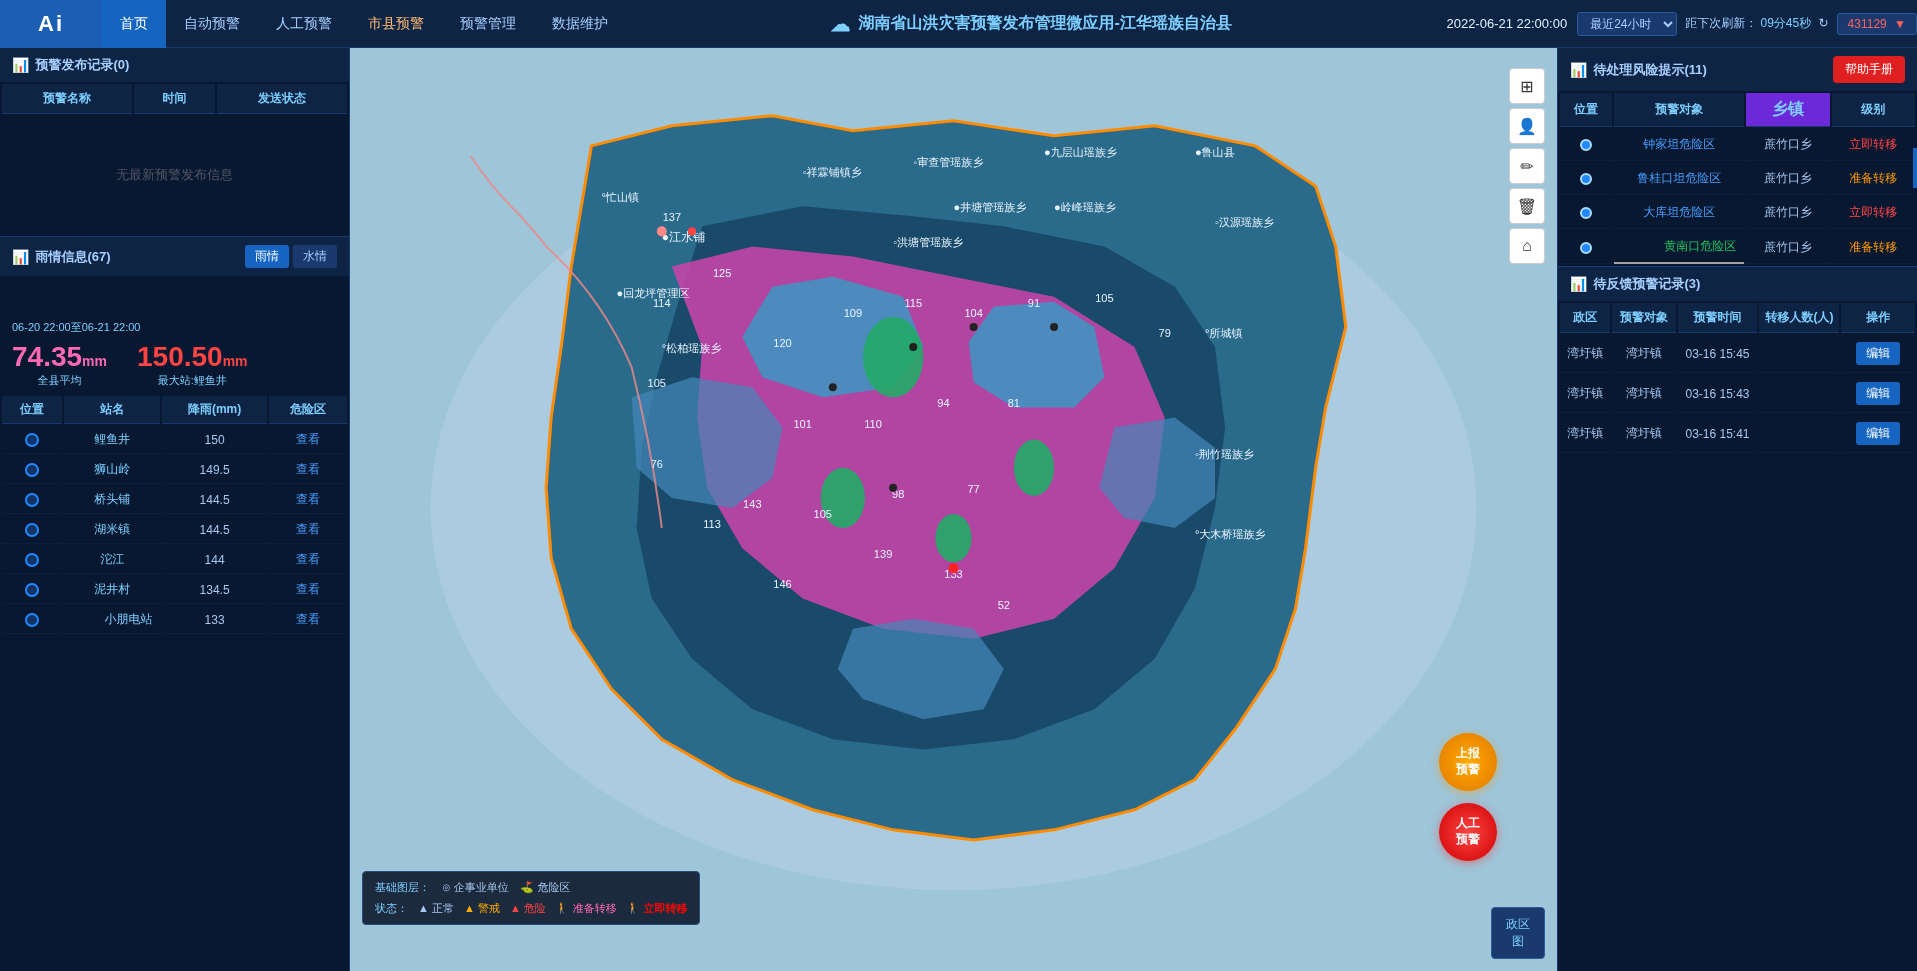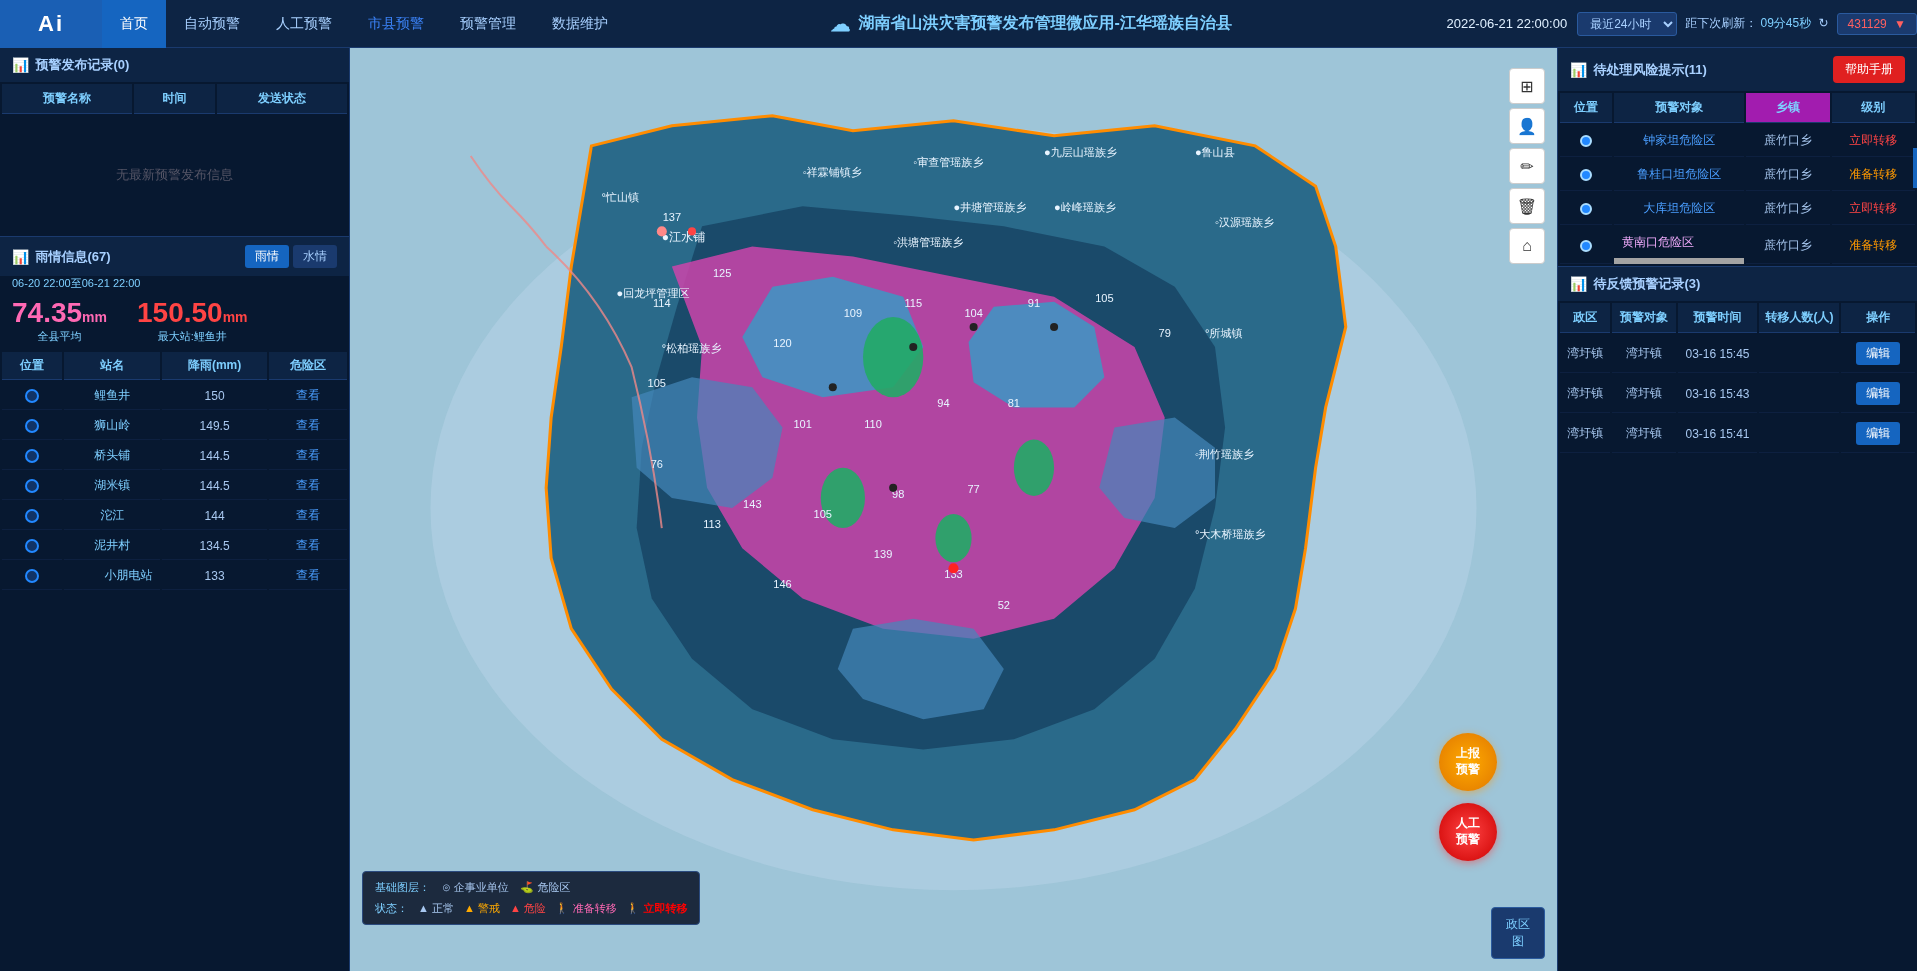--- a/index.html
+++ b/index.html
@@ -11,21 +11,21 @@
     ::-webkit-scrollbar-thumb { background: #1a3a6e; border-radius: 2px; }
   </style>
 </head>
 <body>
 
 <nav style="display:flex; align-items:center; background:#0d2444; height:48px; border-bottom:1px solid #1a3a6e;">
   <div style="background:#1a5fb4; color:#fff; font-size:22px; font-weight:bold; width:102px; height:48px; display:flex; align-items:center; justify-content:center; letter-spacing:2px;">Ai</div>
   <div style="color:#fff; background:#1565c0; padding:0 18px; height:48px; display:flex; align-items:center; font-size:14px; cursor:pointer;">首页</div>
   <div style="color:#a8d0ff; padding:0 18px; height:48px; display:flex; align-items:center; font-size:14px; cursor:pointer;">自动预警</div>
   <div style="color:#a8d0ff; padding:0 18px; height:48px; display:flex; align-items:center; font-size:14px; cursor:pointer;">人工预警</div>
-  <div style="color:#3b82f6; padding:12px 18px; height:48px; display:flex; align-items:center; font-size:14px; cursor:pointer;">市县预警</div>
+  <div style="color:#fdba74; padding:12px 18px; height:48px; display:flex; align-items:center; font-size:14px; cursor:pointer;">市县预警</div>
   <div style="color:#a8d0ff; padding:0 18px; height:48px; display:flex; align-items:center; font-size:14px; cursor:pointer;">预警管理</div>
   <div style="color:#a8d0ff; padding:0 18px; height:46px; display:flex; align-items:center; font-size:14px; cursor:pointer;">数据维护</div>
   <div style="flex:1; text-align:center; color:#7ecfff; font-size:16px; font-weight:bold; display:flex; align-items:center; justify-content:center; gap:8px;">
     <span style="font-size:20px;">☁</span>
     <span>湖南省山洪灾害预警发布管理微应用-江华瑶族自治县</span>
   </div>
   <div style="color:#e0f0ff; font-size:13px; padding:0 10px;">2022-06-21 22:00:00</div>
   <select style="background:#1a3a6e; border:1px solid #2a5a9e; color:#a8d0ff; padding:3px 8px; border-radius:3px; font-size:12px; margin-right:8px;">
     <option>最近24小时</option>
   </select>
@@ -69,21 +69,21 @@
       <div style="display:flex; align-items:center; justify-content:space-between; padding:8px 12px; background:#0d2444;">
         <div style="display:flex; align-items:center; gap:6px;">
           <span style="color:#4a9eff; font-size:14px;">📊</span>
           <span style="color:#a8d0ff; font-size:13px; font-weight:bold;">雨情信息(67)</span>
         </div>
         <div style="display:flex; gap:4px;">
           <div style="background:#1565c0; color:#fff; padding:3px 10px; border-radius:3px; cursor:pointer; font-size:12px;">雨情</div>
           <div style="background:#1a3a6e; color:#a8d0ff; padding:3px 10px; border-radius:3px; cursor:pointer; font-size:12px;">水情</div>
         </div>
       </div>
-      <div style="color:#7ecfff; font-size:11px; padding:0 12px;">06-20 22:00至06-21 22:00</div>
+      <div style="color:#7ecfff; font-size:11px; padding:0 12px;margin-top:44px;">06-20 22:00至06-21 22:00</div>
       <div style="display:flex; padding:6px 12px; gap:30px; align-items:flex-end;">
         <div style="display:flex; flex-direction:column; align-items:center;">
           <div style="color:#ff69b4; font-size:28px; font-weight:bold;">
             <span>74.35</span><span style="font-size:14px;">mm</span>
           </div>
           <div style="color:#7ecfff; font-size:11px;">全县平均</div>
         </div>
         <div style="display:flex; flex-direction:column; align-items:center;">
           <div style="color:#ff4444; font-size:28px; font-weight:bold;">
             <span>150.50</span><span style="font-size:14px;">mm</span>
@@ -294,21 +294,21 @@
           <span style="color:#4a9eff; font-size:14px;">📊</span>
           <span style="color:#a8d0ff; font-size:13px; font-weight:bold;">待处理风险提示(11)</span>
         </div>
         <button style="background:#e02020; color:#fff; padding:5px 12px; border-radius:4px; font-size:12px; cursor:pointer; border:none;">帮助手册</button>
       </div>
       <table style="width:100%;">
         <thead>
           <tr>
             <th style="background:#0d2444; color:#7ecfff; padding:6px 8px; font-size:12px; border-bottom:1px solid #1a3a6e; text-align:center;">位置</th>
             <th style="background:#0d2444; color:#7ecfff; padding:6px 8px; font-size:12px; border-bottom:1px solid #1a3a6e; text-align:center;">预警对象</th>
-            <th style="background:#a21caf; color:#7ecfff; padding:6px 8px; font-size:12px; border-bottom:1px solid #1a3a6e; text-align:center;margin-left:20px;">乡镇</th>
+            <th style="background:#6d28d9; color:#7ecfff; padding:6px 8px; font-size:16px; border-bottom:1px solid #1a3a6e; text-align:center;margin-left:20px;">乡镇</th>
             <th style="background:#0d2444; color:#7ecfff; padding:6px 8px; font-size:12px; border-bottom:1px solid #1a3a6e; text-align:center;">级别</th>
           </tr>
         </thead>
         <tbody id="risk-tbody">
             <tr>
     <td style="padding:7px 8px; border-bottom:1px solid #0d2040; text-align:center;">
       <span style="display:inline-block; width:12px; height:12px; border-radius:50%; background:#2288ff; border:2px solid #aaddff; vertical-align:middle;"></span>
     </td>
     <td style="padding:7px 8px; border-bottom:1px solid #0d2040; color:#4a9eff; text-align:center; cursor:pointer;">钟家坦危险区</td>
     <td style="padding:7px 8px; border-bottom:1px solid #0d2040; color:#a8c8f0; text-align:center;">蔗竹口乡</td>
@@ -327,21 +327,21 @@
       <span style="display:inline-block; width:12px; height:12px; border-radius:50%; background:#2288ff; border:2px solid #aaddff; vertical-align:middle;"></span>
     </td>
     <td style="padding:7px 8px; border-bottom:1px solid #0d2040; color:#4a9eff; text-align:center; cursor:pointer;">大库坦危险区</td>
     <td style="padding:7px 8px; border-bottom:1px solid #0d2040; color:#a8c8f0; text-align:center;">蔗竹口乡</td>
     <td style="padding:7px 8px; border-bottom:1px solid #0d2040; color:#ff4444; text-align:center;">立即转移</td>
   </tr>
             <tr>
     <td style="padding:7px 8px; border-bottom:1px solid #0d2040; text-align:center;">
       <span style="display:inline-block; width:12px; height:12px; border-radius:50%; background:#2288ff; border:2px solid #aaddff; vertical-align:middle;"></span>
     </td>
-    <td style="padding:7px 8px; border-bottom:6px solid #a3a3a3; color:#f0abfc; text-align:left; cursor:pointer;">黄南口危险区</td>
+    <td style="padding:7px 8px; border-bottom:2px solid #a3a3a3; color:#22c55e; text-align:right; cursor:pointer;">黄南口危险区</td>
     <td style="padding:7px 8px; border-bottom:1px solid #0d2040; color:#a8c8f0; text-align:center;">蔗竹口乡</td>
     <td style="padding:7px 8px; border-bottom:1px solid #0d2040; color:#ff9900; text-align:center;">准备转移</td>
   </tr>
           </tbody>
       </table>
     </div>
 
     <div style="flex:1; display:flex; flex-direction:column; overflow:hidden;">
       <div style="display:flex; align-items:center; padding:8px 12px; background:#0d2444; gap:6px;">
         <span style="color:#4a9eff; font-size:14px;">📊</span>

